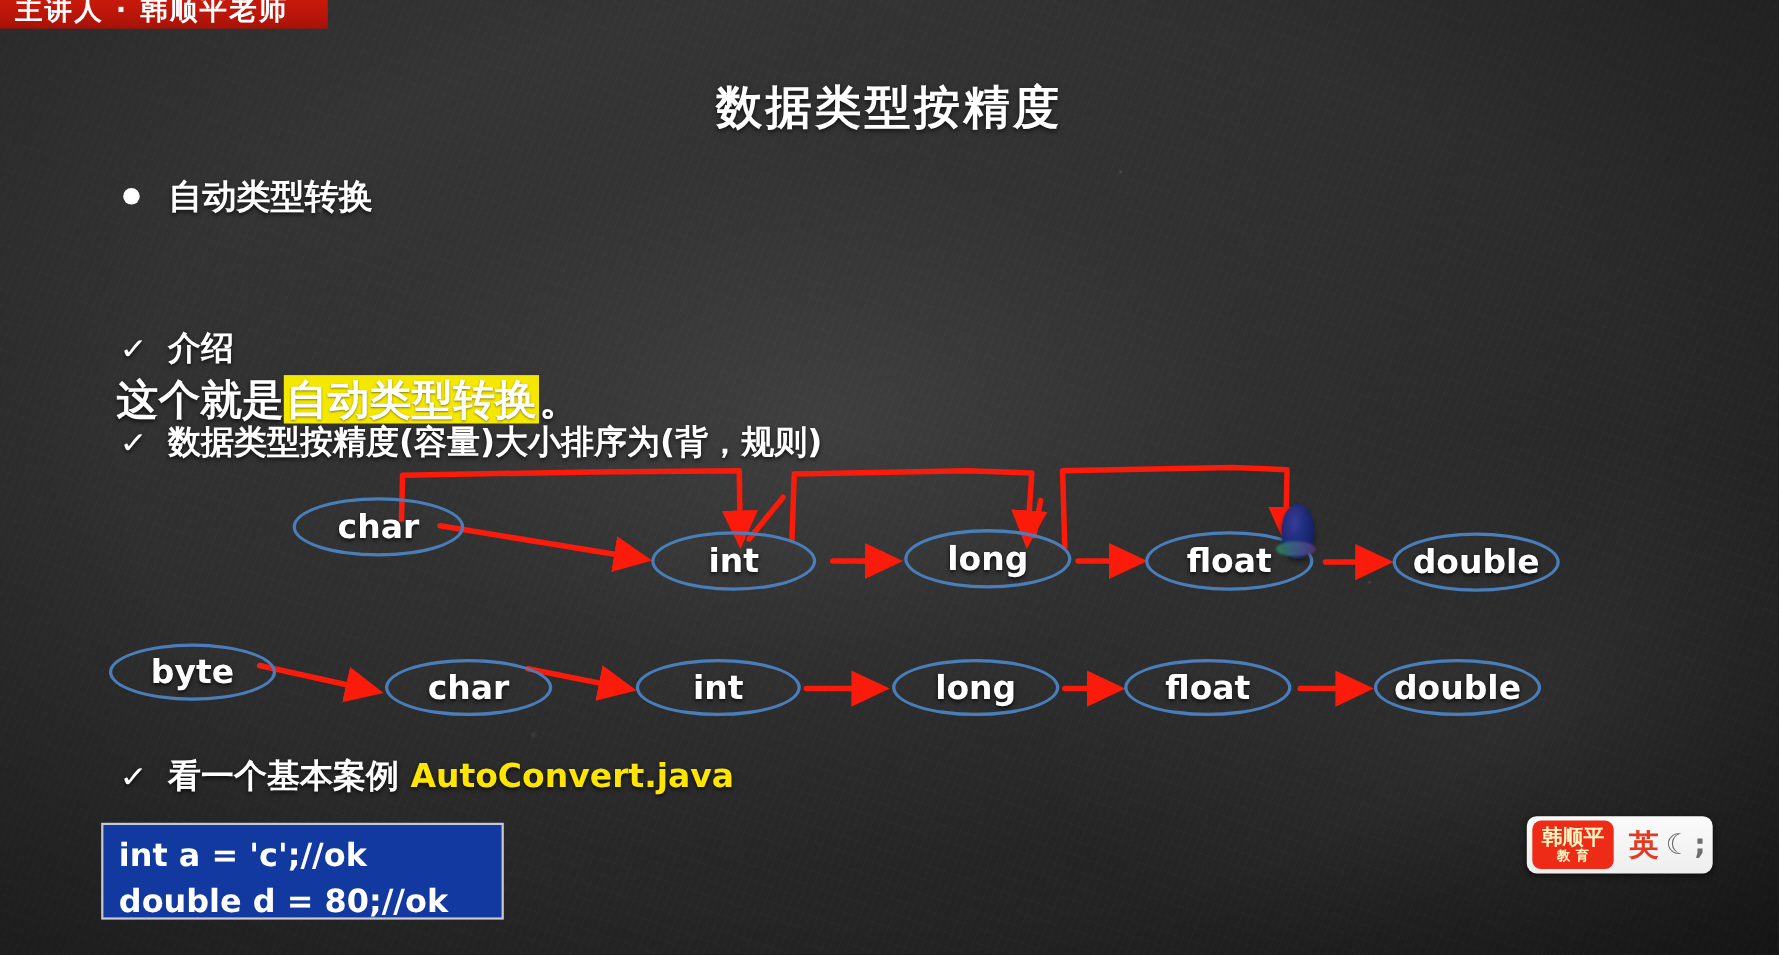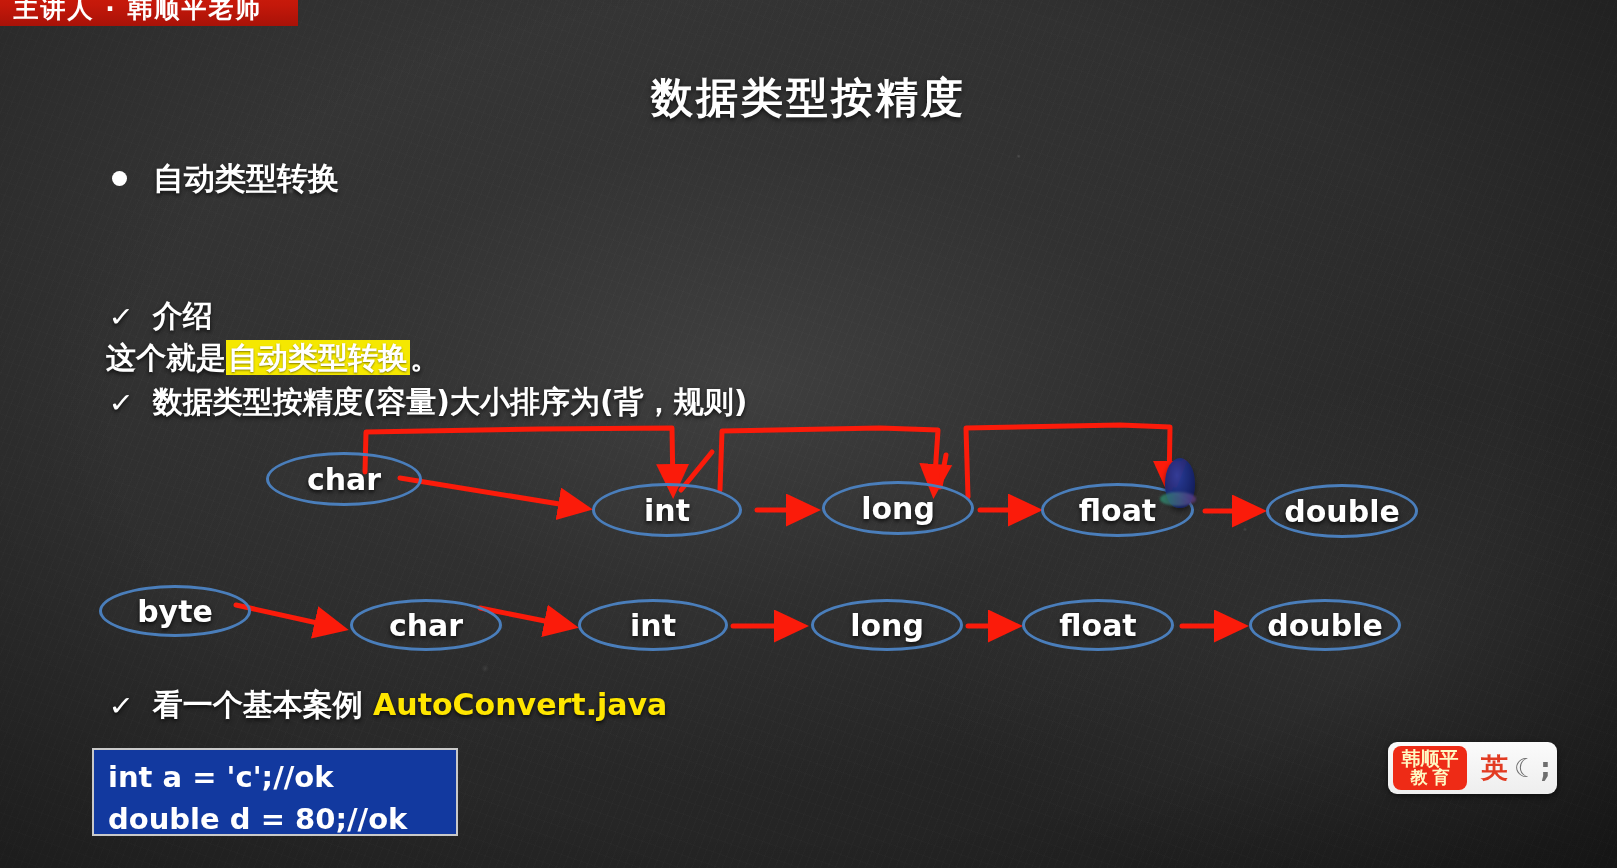--- a/index.html
+++ b/index.html
@@ -104,21 +104,21 @@
   .chk {
     display: inline-block;
     color: #ffffff;
     font-size: 27px;
     font-weight: normal;
     margin-right: 20px;
     transform: scaleX(1.15);
   }
 
   #para-line-1 { left: 106px; top: 297px; font-size: 30px; letter-spacing: 0px; }
-  #para-line-2 { left: 106px; top: 338px; font-size: 30px; }
+  #para-line-2 { left: 106px; top: 338px; font-size: 38px; }
 
   .hl-yellow {
     background: #f5e800;
     color: #ffffff;
     padding: 0 2px;
     text-shadow: 0 1px 2px rgba(0,0,0,0.45);
   }
 
   #check-order { left: 110px; top: 382px; font-size: 30px; }
 
@@ -177,21 +177,21 @@
   #logo-badge {
     width: 74px; height: 44px;
     background: #ee2b16;
     border-radius: 8px;
     display: flex; flex-direction: column;
     align-items: center; justify-content: center;
     color: #fef9c3;
     line-height: 1.05;
   }
   #logo-badge .l1 { font-size: 19px; font-weight: bold; letter-spacing: 0px; }
-  #logo-badge .l2 { font-size: 17px; font-weight: bold; letter-spacing: 5px; text-indent: 5px; font-family: Liberation Serif, serif; }
+  #logo-badge .l2 { font-size: 12px; font-weight: bold; letter-spacing: 5px; text-indent: 5px; font-family: Liberation Serif, serif; }
   #ime-bar .ime-lang {
     color: #e23b22; font-size: 27px; font-weight: bold;
     margin: 0 6px 0 14px;
   }
   #ime-bar .ime-moon { color: #6e6e6e; font-size: 26px; margin-right: 3px; }
   #ime-bar .ime-semi { color: #6e6e6e; font-size: 26px; font-weight: bold; }
 
   
   #arrow-svg { position: absolute; left: 0; top: 0; z-index: 11; pointer-events: none; }
 </style>

